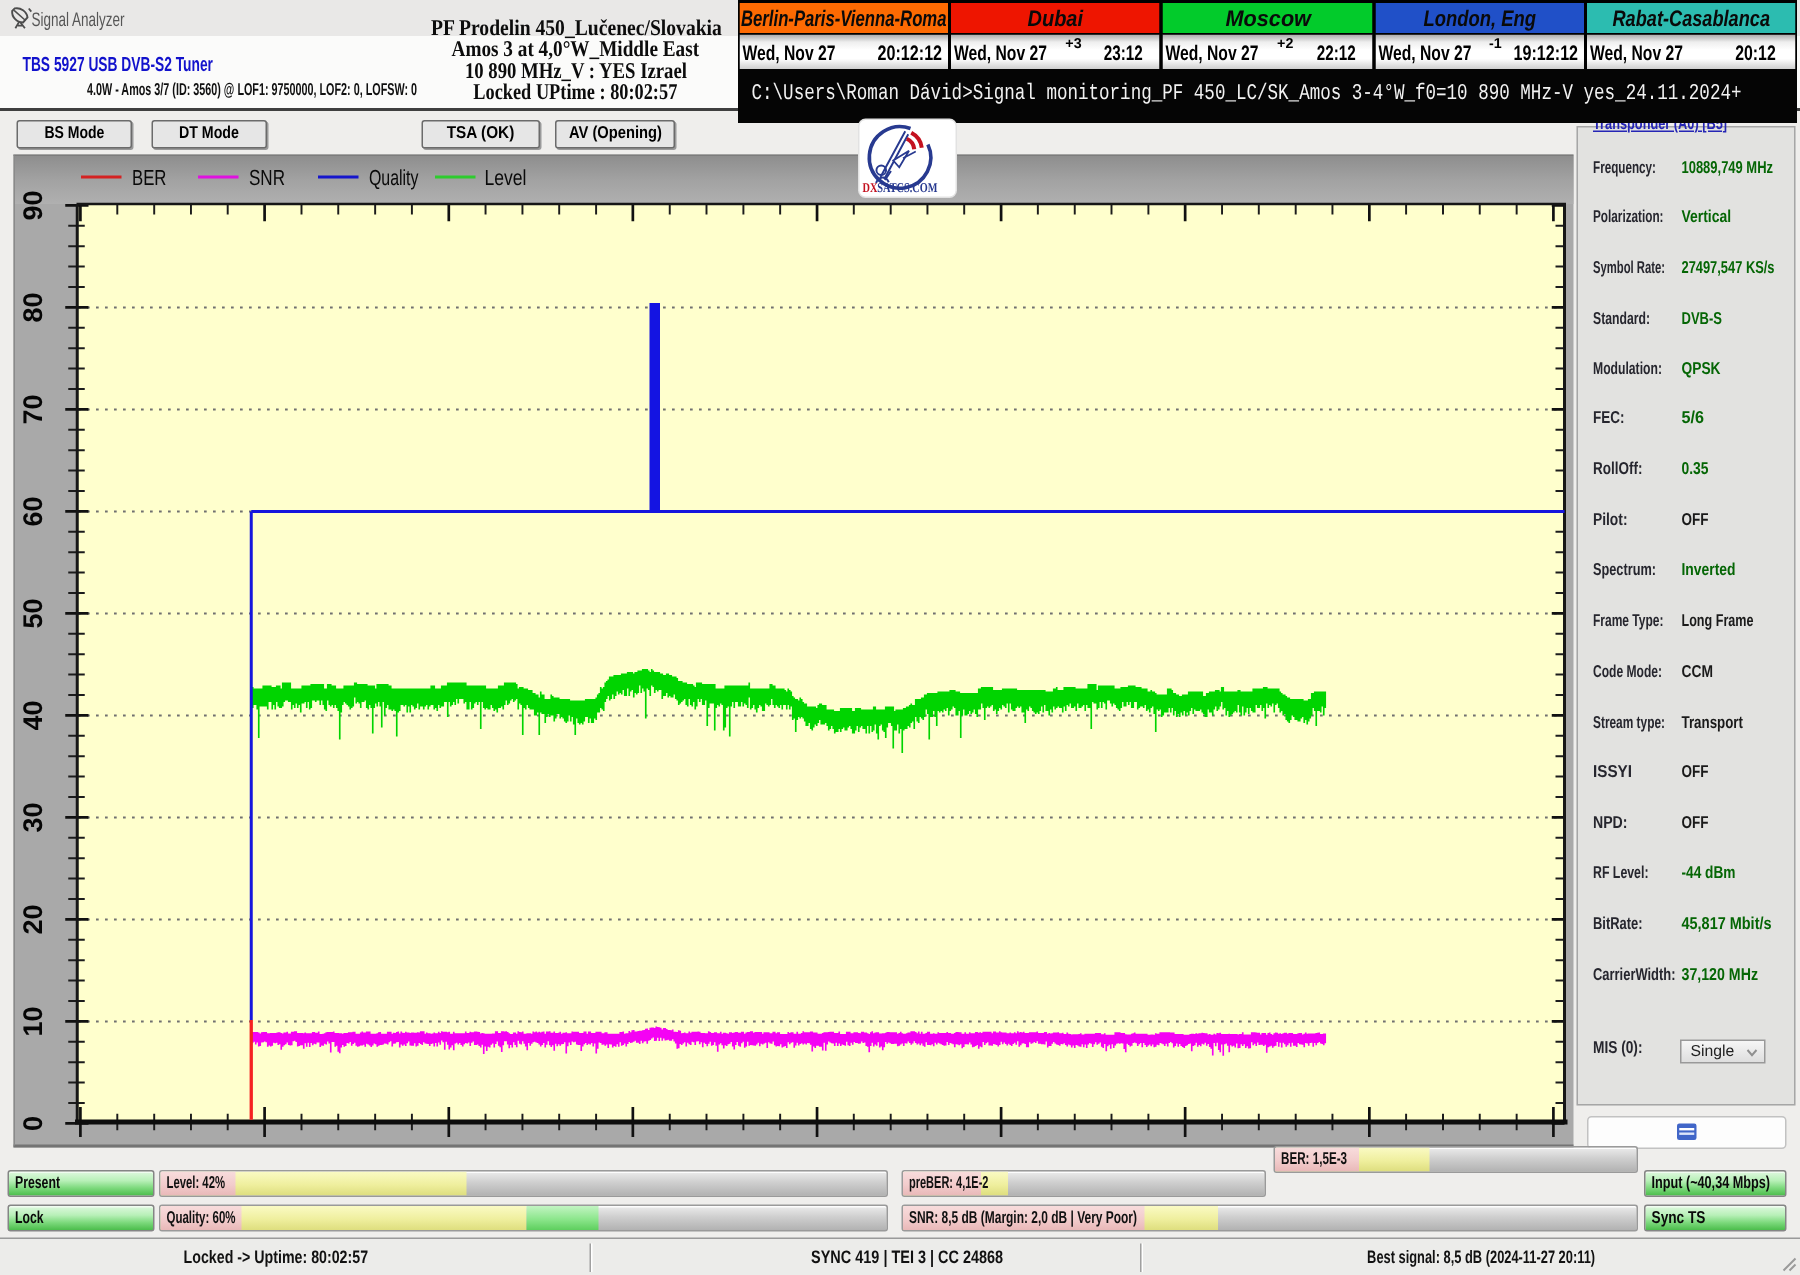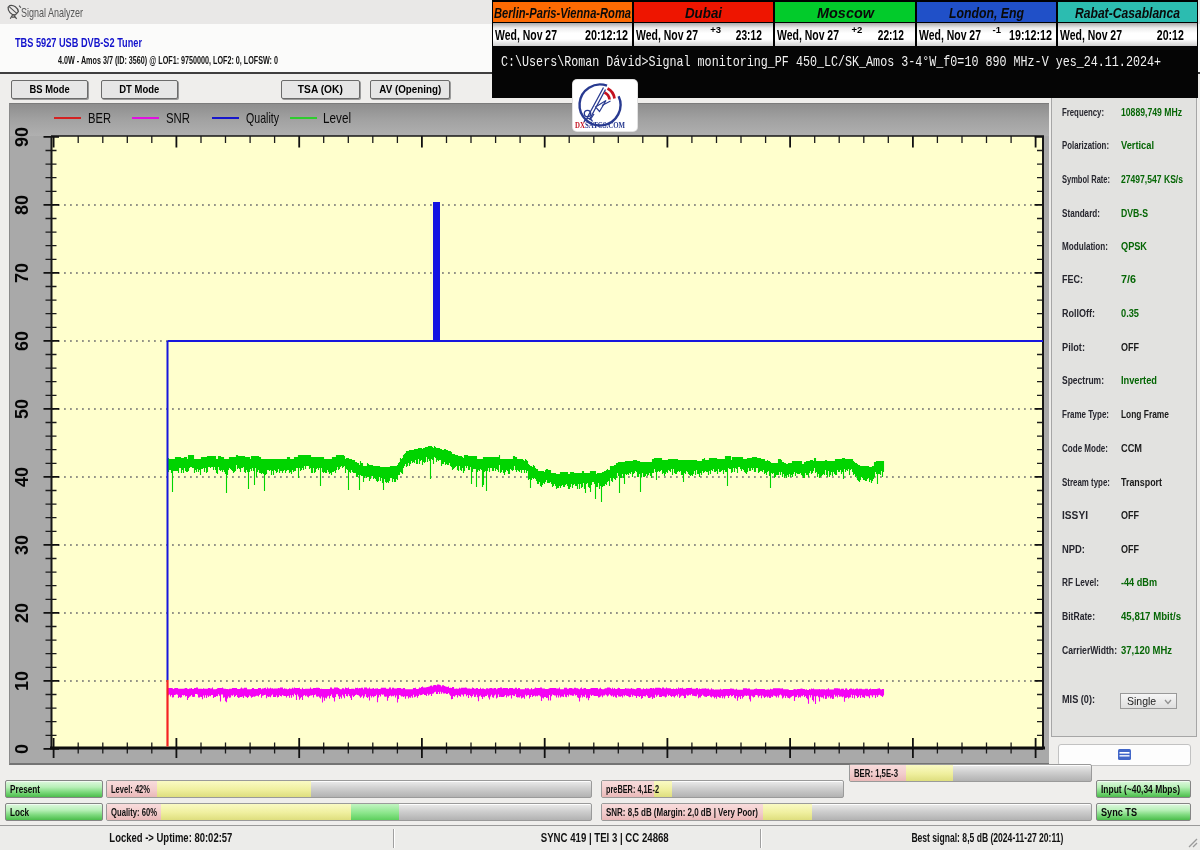--- a/index.html
+++ b/index.html
@@ -7,21 +7,21 @@
 .titlebar{left:0;top:0;width:1200px;height:24px;background:#e9e8e7;}
 .whitehdr{left:0;top:24px;width:1200px;height:48px;background:#fbfbfa;border-bottom:2px solid #3f3f3f;}
 .serifblk{left:234px;top:12px;width:300px;text-align:center;font-family:"Liberation Serif",serif;font-weight:700;font-size:15px;line-height:14.4px;color:#0c0c0c;z-index:4;}
 .clocks{left:492px;top:0;width:706px;height:46px;background:#000;z-index:5;display:flex;padding:0;}
 .clk{flex:1 1 0;min-width:0;margin:2px 1px 0 1px;display:flex;flex-direction:column;overflow:hidden;}
 .clkhdr{height:20px;line-height:20px;text-align:center;font-weight:700;font-style:italic;font-size:15px;color:#090909;overflow:hidden;}
 .clkdate{height:23px;background:linear-gradient(180deg,#aaa 0,#eee 22%,#fff 45%,#fff 70%,#cfcfcf 100%);position:relative;border-top:1px solid #000;}
 .clkdate .d{position:absolute;left:2px;top:4px;font-weight:700;font-size:14px;color:#000;}
 .clkdate .t{position:absolute;right:4px;top:4px;font-weight:700;font-size:14px;color:#000;}
 .clkdate .o{position:absolute;top:1px;font-weight:700;font-size:9.5px;color:#000;}
-.console{left:492px;top:46px;width:706px;height:52px;background:#050505;z-index:5;}
+.console{left:492px;top:46px;width:706px;height:36px;background:#050505;z-index:5;}
 .console span{position:absolute;left:9px;top:8px;font-family:"Liberation Mono",monospace;font-size:15px;color:#f2f2f2;}
 .tab{top:80px;height:17px;background:#e6e6e6;border:1px solid #6b6b6b;border-radius:2px;text-align:center;font-weight:700;font-size:11.5px;line-height:17px;color:#000;box-shadow:1px 1px 0 #9a9a9a;}
 .tabact{top:78px;height:19px;background:#f2f2f1;border:2px solid #404040;line-height:19px;box-shadow:none;}
 .chartbox{left:9px;top:103px;width:1039px;height:659px;background:#a9a9a9;border-top:1px solid #7c7c7c;border-left:1px solid #8a8a8a;border-bottom:2px solid #747474;}
 .legendstrip{left:0;top:0;width:1039px;height:32px;background:linear-gradient(180deg,#8e8e8e 0,#a2a2a2 50%,#b0b0b0 100%);}
 .sb{left:1051px;top:84px;width:146px;height:653px;background:#e2e2e0;border:1px solid #a6a6a6;box-sizing:border-box;z-index:1;}
 .sl{position:absolute;font-weight:700;font-size:11.5px;color:#26262e;z-index:2;}
 .sv{position:absolute;font-weight:700;font-size:11.5px;color:#056605;z-index:2;}
 .svk{position:absolute;font-weight:700;font-size:11.5px;color:#1a1a1a;z-index:2;}
 .gbox{height:16px;background:linear-gradient(180deg,#dff8df 0,#b8f0b8 38%,#7eda7e 68%,#4cbd4c 100%);border:1px solid #858585;border-radius:2px;font-weight:700;font-size:11.5px;color:#0a0a0a;line-height:16px;padding-left:4px;box-sizing:content-box;z-index:2;box-shadow:inset 0 1px 0 rgba(255,255,255,.6);}
@@ -40,20 +40,26 @@
   <div class="abs whitehdr"></div>
   <svg class="abs" style="left:6px;top:2px;z-index:2" width="17" height="20" viewBox="0 0 20 20">
     <path d="M2.5 4.5 C2 9 6 13.5 11 13.5 L14.5 9.5 C14 5 9 1.5 4.5 2.5 Z" fill="none" stroke="#4d4d4d" stroke-width="1.5"></path>
     <path d="M4 4 L13 12" stroke="#4d4d4d" stroke-width="1.2"></path>
     <path d="M15.5 2.5 L17.5 5" stroke="#4d4d4d" stroke-width="1.4"></path>
     <path d="M8 13 L5 18 M9 13.5 L12.5 18 M7 16 L11 16" stroke="#4d4d4d" stroke-width="1.4"></path>
   </svg>
   <span class="abs fit" id="t_title" style="left: 21px; top: 5px; font-size: 13px; color: rgb(86, 86, 86); transform-origin: 0px 50%; transform: scaleX(0.6918);">Signal Analyzer</span>
   <span class="abs fit" id="t_tbs" style="left: 15px; top: 35px; font-size: 13.5px; font-weight: 700; color: rgb(18, 18, 204); transform-origin: 0px 50%; transform: scaleX(0.6807);">TBS 5927 USB DVB-S2 Tuner</span>
   <span class="abs fit" id="t_sub" style="left: 58px; top: 54px; font-size: 11.5px; font-weight: 700; color: rgb(16, 16, 16); transform-origin: 0px 50%; transform: scaleX(0.6253);">4.0W - Amos 3/7 (ID: 3560) @ LOF1: 9750000, LOF2: 0, LOFSW: 0</span>
+  <div class="abs serifblk">
+    <span class="fit" id="t_s1" style="transform-origin: 50% 50%; transform: scaleX(0.8718);">PF Prodelin 450_Lučenec/Slovakia</span><br>
+    <span class="fit" id="t_s2" style="transform-origin: 50% 50%; transform: scaleX(0.8545);">Amos 3 at 4,0°W_Middle East</span><br>
+    <span class="fit" id="t_s3" style="transform-origin: 50% 50%; transform: scaleX(0.832);">10 890 MHz_V : YES Izrael</span><br>
+    <span class="fit" id="t_s4" style="transform-origin: 50% 50%; transform: scaleX(0.8141);">Locked UPtime : 80:02:57</span>
+  </div>
   <div class="abs clocks">
     <div class="clk">
         <div class="clkhdr" style="background:#fd6a02;"><svg width="139" height="20" viewBox="0 0 139 20" preserveAspectRatio="none">
             <text x="69.5" y="15.5" text-anchor="middle" textLength="137" lengthAdjust="spacingAndGlyphs" font-family="Liberation Sans,sans-serif" font-weight="700" font-style="italic" font-size="15" fill="#0a0a0a">Berlin-Paris-Vienna-Roma</text>
           </svg></div>
       <div class="clkdate">
           <span class="d fit" id="t_d1" style="transform-origin: 0px 50%; transform: scaleX(0.747);">Wed, Nov 27</span>
           <span class="t fit" id="t_t1" style="transform-origin: 100% 50%; transform: scaleX(0.7672);">20:12:12</span>
         </div>
       </div>
@@ -174,21 +180,21 @@
 <span class="sv fit" id="sv0" style="left: 1121px; top: 106px; transform-origin: 0px 50%; transform: scaleX(0.7512);">10889,749 MHz</span>
 <span class="sl fit" id="sl1" style="left: 1062px; top: 139px; transform-origin: 0px 50%; transform: scaleX(0.681);">Polarization:</span>
 <span class="sv fit" id="sv1" style="left: 1121px; top: 139px; transform-origin: 0px 50%; transform: scaleX(0.8064);">Vertical</span>
 <span class="sl fit" id="sl2" style="left: 1062px; top: 173px; transform-origin: 0px 50%; transform: scaleX(0.6531);">Symbol Rate:</span>
 <span class="sv fit" id="sv2" style="left: 1121px; top: 173px; transform-origin: 0px 50%; transform: scaleX(0.7459);">27497,547 KS/s</span>
 <span class="sl fit" id="sl3" style="left: 1062px; top: 207px; transform-origin: 0px 50%; transform: scaleX(0.708);">Standard:</span>
 <span class="sv fit" id="sv3" style="left: 1121px; top: 207px; transform-origin: 0px 50%; transform: scaleX(0.7546);">DVB-S</span>
 <span class="sl fit" id="sl4" style="left: 1062px; top: 240px; transform-origin: 0px 50%; transform: scaleX(0.706);">Modulation:</span>
 <span class="sv fit" id="sv4" style="left: 1121px; top: 240px; transform-origin: 0px 50%; transform: scaleX(0.7977);">QPSK</span>
 <span class="sl fit" id="sl5" style="left: 1062px; top: 273px; transform-origin: 0px 50%; transform: scaleX(0.7823);">FEC:</span>
-<span class="sv fit" id="sv5" style="left: 1121px; top: 273px; transform-origin: 0px 50%; transform: scaleX(0.9375);">7/6</span>
+<span class="sv fit" id="sv5" style="left: 1121px; top: 273px; transform-origin: 0px 50%; transform: scaleX(0.9375);">5/6</span>
 <span class="sl fit" id="sl6" style="left: 1062px; top: 307px; transform-origin: 0px 50%; transform: scaleX(0.7828);">RollOff:</span>
 <span class="sv fit" id="sv6" style="left: 1121px; top: 307px; transform-origin: 0px 50%; transform: scaleX(0.8039);">0.35</span>
 <span class="sl fit" id="sl7" style="left: 1062px; top: 341px; transform-origin: 0px 50%; transform: scaleX(0.8);">Pilot:</span>
 <span class="svk fit" id="sv7" style="left: 1121px; top: 341px; transform-origin: 0px 50%; transform: scaleX(0.7826);">OFF</span>
 <span class="sl fit" id="sl8" style="left: 1062px; top: 374px; transform-origin: 0px 50%; transform: scaleX(0.7385);">Spectrum:</span>
 <span class="sv fit" id="sv8" style="left: 1121px; top: 374px; transform-origin: 0px 50%; transform: scaleX(0.8045);">Inverted</span>
 <span class="sl fit" id="sl9" style="left: 1062px; top: 408px; transform-origin: 0px 50%; transform: scaleX(0.696);">Frame Type:</span>
 <span class="svk fit" id="sv9" style="left: 1121px; top: 408px; transform-origin: 0px 50%; transform: scaleX(0.7293);">Long Frame</span>
 <span class="sl fit" id="sl10" style="left: 1062px; top: 442px; transform-origin: 0px 50%; transform: scaleX(0.699);">Code Mode:</span>
 <span class="svk fit" id="sv10" style="left: 1121px; top: 442px; transform-origin: 0px 50%; transform: scaleX(0.8014);">CCM</span>
@@ -239,21 +245,21 @@
     <div class="bfill byellow" style="left:0;width:103px;"></div>
     <div class="bfill bpink" style="left:0;width:56px;"></div>
     <span class="blabel fit" id="t_ber" style="transform-origin: 0px 50%; transform: scaleX(0.675);">BER: 1,5E-3</span>
   </div>
   <div class="abs bar" style="left:601px;top:803px;width:489px;">
     <div class="bfill byellow" style="left:0;width:210px;"></div>
     <div class="bfill bpink" style="left:0;width:161px;"></div>
     <span class="blabel fit" id="t_snr" style="transform-origin: 0px 50%; transform: scaleX(0.6934);">SNR: 8,5 dB (Margin: 2,0 dB | Very Poor)</span>
   </div>
   <div class="abs statusbar">
-    <div class="scell" style="left:0;width:320px;padding-left:11px;"><span class="fit" id="t_st1" style="transform-origin: 50% 50%; transform: scaleX(0.7899);">Locked -&gt; Uptime: 80:02:57</span></div>
+    <div class="scell" style="left:13px;width:320px;padding-left:11px;"><span class="fit" id="t_st1" style="transform-origin: 50% 50%; transform: scaleX(0.7899);">Locked -&gt; Uptime: 80:02:57</span></div>
     <div class="scell" style="left:393px;width:423px;"><span class="fit" id="t_st2" style="transform-origin: 50% 50%; transform: scaleX(0.8027);">SYNC 419 | TEI 3 | CC 24868</span></div>
     <div class="scell" style="left:767px;width:440px;"><span class="fit" id="t_st3" style="transform-origin: 50% 50%; transform: scaleX(0.7143);">Best signal: 8,5 dB (2024-11-27 20:11)</span></div>
     <div class="ssep" style="left:393px;"></div>
     <div class="ssep" style="left:760px;"></div>
     <svg width="10" height="10" style="position:absolute;right:2px;bottom:2px" viewBox="0 0 10 10">
         <path d="M9 1 L1 9 M9 5 L5 9 M9 9 L9 9" stroke="#9a9a9a" stroke-width="1.3"></path>
       </svg>
   </div>
 
 </div>

